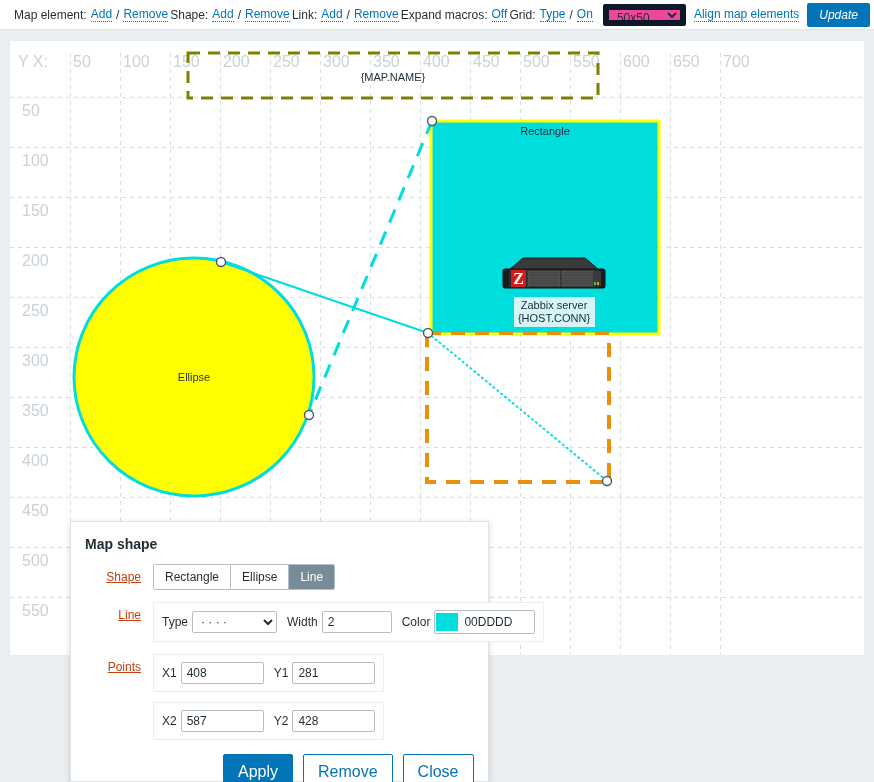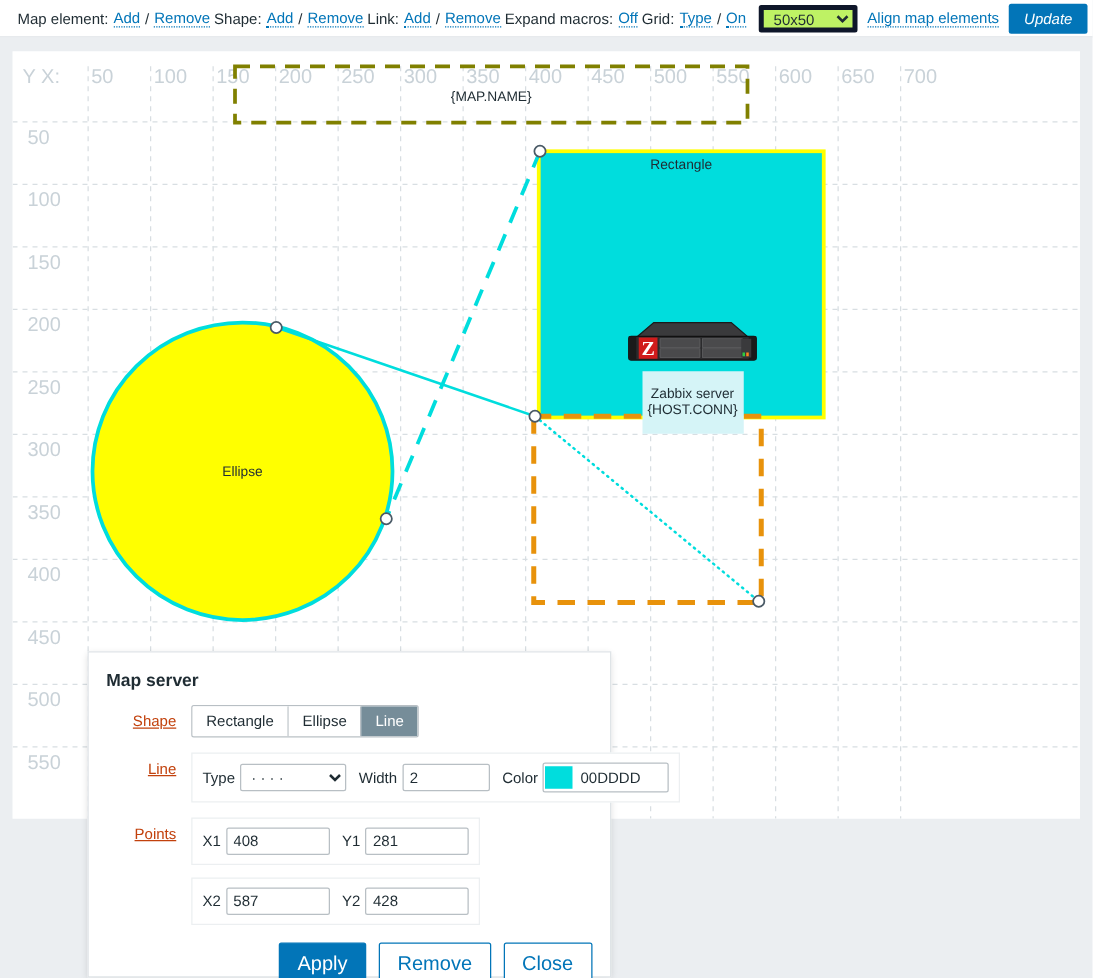--- a/index.html
+++ b/index.html
@@ -19,21 +19,21 @@
   .tb-label{color:#1f2c33;font-size:12px;margin-right:4px;}
   .tb-link{
     color:#0275b8;font-size:12px;text-decoration:none;
     border-bottom:1px dotted #0275b8;cursor:pointer;
   }
   .tb-sep{color:#1f2c33;font-size:12px;margin:0 4px;}
   .tb-gap{display:inline-block;width:9px;}
   select.tb-select{
     font-family:"Liberation Sans",sans-serif;font-size:12px;color:#1f2c33;
     height:22px;width:95px;margin:0 8px 0 10px;
-    border:4px solid #0f172a;border-radius:2px;background:#bef264;
+    border:6px solid #0f172a;border-radius:2px;background:#ec4899;
     padding-left:4px;
   }
   #update-btn{
     margin-left:8px;margin-right:4px;
     background:#0275b8;color:#fff;border:none;border-radius:2px;
     font-family:"Liberation Sans",sans-serif;font-size:12px;
     height:24px;padding:0 12px;cursor:pointer;font-style:italic;
   }
   
   #canvas-wrap{
@@ -46,21 +46,21 @@
     font-family:"Liberation Sans",sans-serif;
     user-select:none;pointer-events:none;
   }
   
   #shapes{position:absolute;left:0;top:0;width:854px;height:614px;}
   
   #server-el{position:absolute;left:483px;top:213px;width:122px;}
   #server-lbl{
     margin:0 auto;width:75px;text-align:center;
     background:#d5f4f7;color:#1f2c33;font-size:11px;line-height:13px;
-    padding:12px 3px;
+    padding:2px 3px;
   }
   
   #dialog{
     position:absolute;left:70px;top:521px;width:419px;height:261px;
     background:#fff;border:1px solid #dfe4e7;
     box-shadow:0 2px 6px rgba(0,0,0,.16);
     box-sizing:border-box;
   }
   #dlg-title{
     font-size:14px;font-weight:bold;color:#1f2c33;
@@ -235,21 +235,21 @@
       <rect x="104" y="28" width="2" height="3" fill="#ff851b"></rect>
     </svg>
     <div id="server-lbl">
       <div>Zabbix server</div>
       <div>{HOST.CONN}</div>
     </div>
   </div>
 </div>
 
 <div id="dialog">
-  <div id="dlg-title">Map server</div>
+  <div id="dlg-title">Map shape</div>
 
   <div class="frow">
     <div class="flabel">Shape</div>
     <div class="fctl">
       <div class="seg" id="shape-seg">
           <div class="seg-item">Rectangle</div>
           <div class="seg-item">Ellipse</div>
           <div class="seg-item sel">Line</div>
         </div>
     </div>

